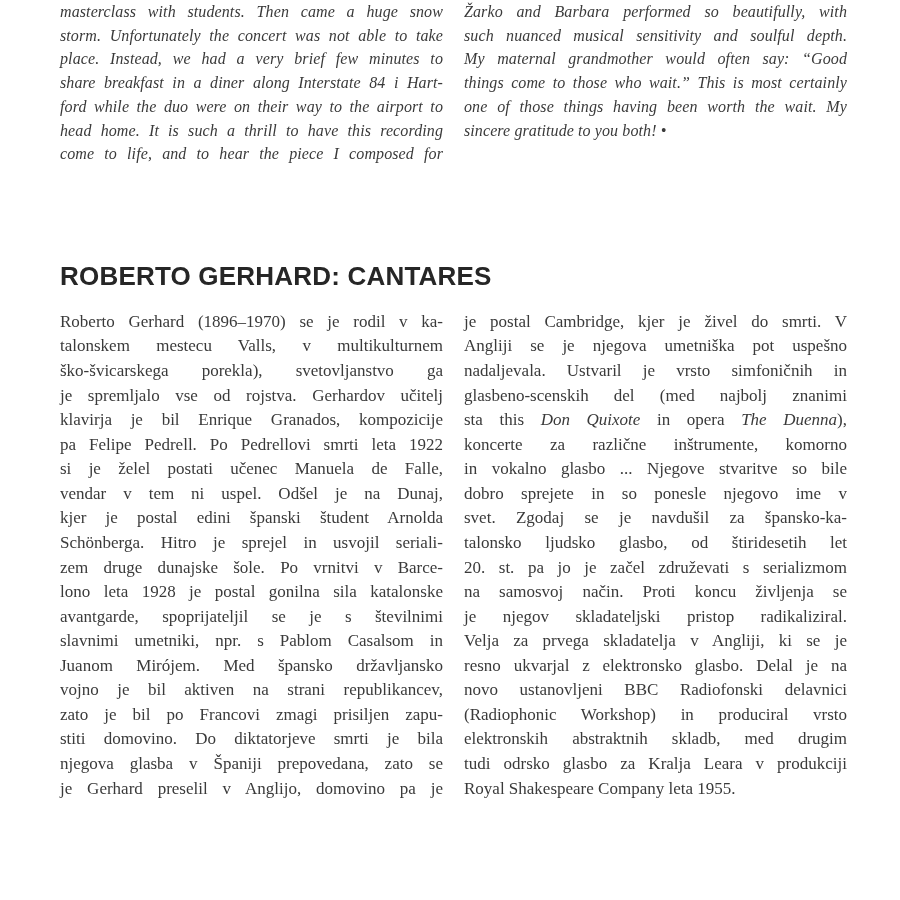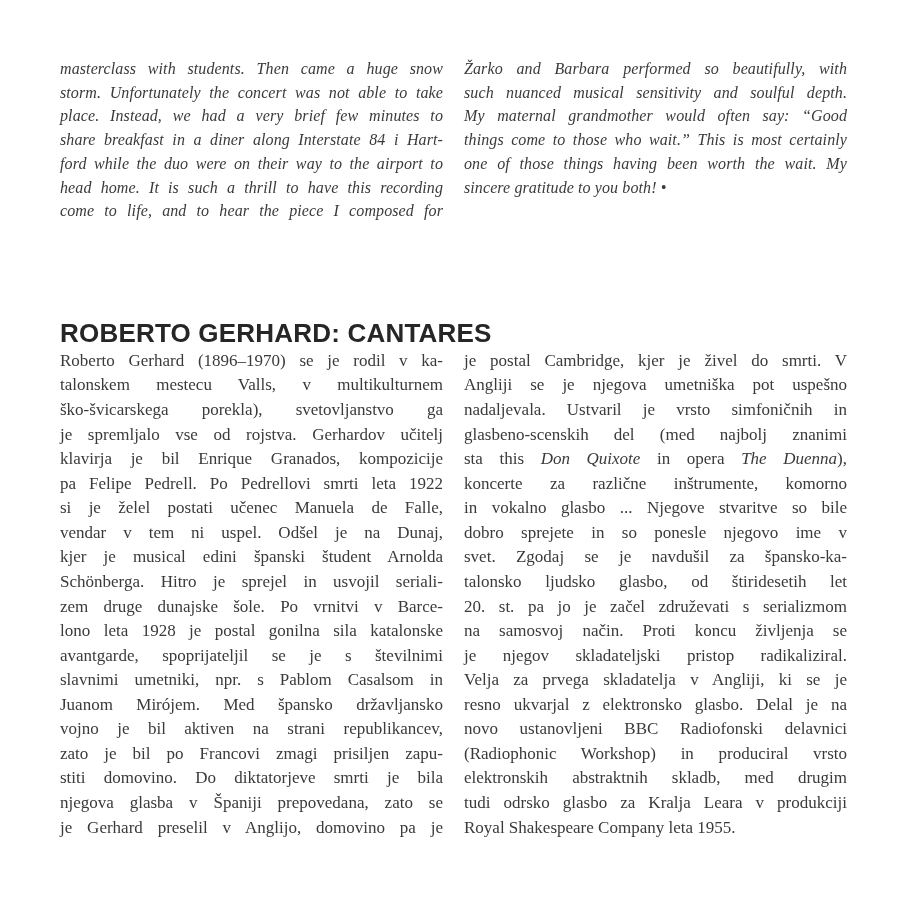--- a/index.html
+++ b/index.html
@@ -28,37 +28,36 @@
     padding-right: 54px;
   }
   .col { width: 383px; flex: 0 0 383px; }
   .line {
     white-space: nowrap;
     text-align: justify;
     text-align-last: justify;
   }
   .line.plain { text-align-last: left; }
   .intro {
-    margin-top: 57px;
     font-style: italic;
     font-size: 16px;
     line-height: 23.7px;
     letter-spacing: 0.1px;
   }
   .heading {
     margin: 97px 0 0 60px;
     font-family: "Liberation Sans", sans-serif;
     font-weight: bold;
     font-size: 26px;
     line-height: 26px;
     letter-spacing: 0.2px;
     color: var(--heading);
   }
   .body-text {
-    margin-top: 3px;
+    margin-top: 21px;
     font-size: 17px;
     line-height: 24.57px;
   }
   .it { font-style: italic; }
 </style>
 </head>
 <body>
 
 <div class="page">
 
@@ -87,21 +86,21 @@
   <section class="columns body-text">
     <div class="col">
         <div class="line"><span>Roberto Gerhard (1896–1970) se je rodil v ka-</span></div>
         <div class="line"><span>talonskem mestecu Valls, v multikulturnem</span></div>
         <div class="line"><span>ško-švicarskega porekla), svetovljanstvo ga</span></div>
         <div class="line"><span>je spremljalo vse od rojstva. Gerhardov učitelj</span></div>
         <div class="line"><span>klavirja je bil Enrique Granados, kompozicije</span></div>
         <div class="line"><span>pa Felipe Pedrell. Po Pedrellovi smrti leta 1922</span></div>
         <div class="line"><span>si je želel postati učenec Manuela de Falle,</span></div>
         <div class="line"><span>vendar v tem ni uspel. Odšel je na Dunaj,</span></div>
-        <div class="line"><span>kjer je musical edini španski študent Arnolda</span></div>
+        <div class="line"><span>kjer je postal edini španski študent Arnolda</span></div>
         <div class="line"><span>Schönberga. Hitro je sprejel in usvojil seriali-</span></div>
         <div class="line"><span>zem druge dunajske šole. Po vrnitvi v Barce-</span></div>
         <div class="line"><span>lono leta 1928 je postal gonilna sila katalonske</span></div>
         <div class="line"><span>avantgarde, spoprijateljil se je s številnimi</span></div>
         <div class="line"><span>slavnimi umetniki, npr. s Pablom Casalsom in</span></div>
         <div class="line"><span>Juanom Mirójem. Med špansko državljansko</span></div>
         <div class="line"><span>vojno je bil aktiven na strani republikancev,</span></div>
         <div class="line"><span>zato je bil po Francovi zmagi prisiljen zapu-</span></div>
         <div class="line"><span>stiti domovino. Do diktatorjeve smrti je bila</span></div>
         <div class="line"><span>njegova glasba v Španiji prepovedana, zato se</span></div>

